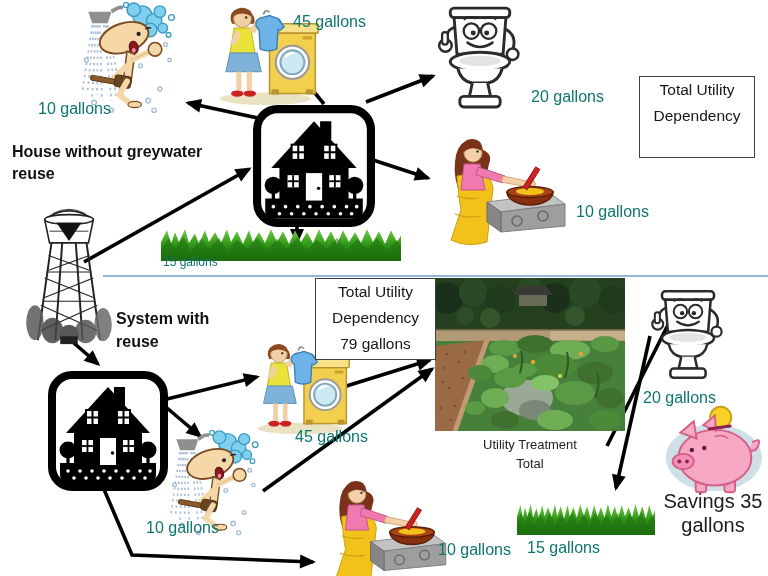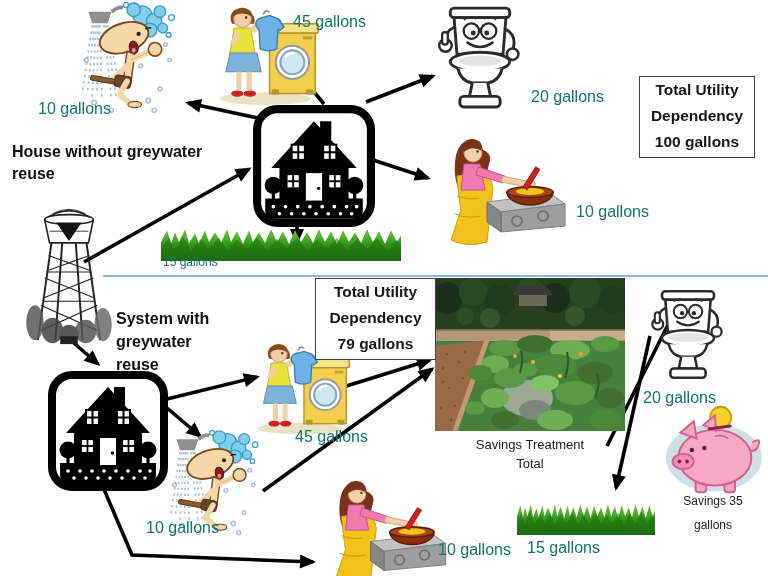--- a/index.html
+++ b/index.html
@@ -3,23 +3,23 @@
 <meta charset="utf-8">
 <style>
   html,body{margin:0;padding:0;background:#fff;}
   .stage{position:relative;width:768px;height:576px;background:#ffffff;overflow:hidden;
          font-family:"Liberation Sans",sans-serif;}
   .fig{position:absolute;}
   .label{position:absolute;font-size:16px;color:#0f766e;white-space:nowrap;}
   .label.small{font-size:12px;}
   .heading{position:absolute;font-weight:bold;color:#111;font-size:16px;text-align:left;}
   .total-box{position:absolute;border:1.6px solid #404040;background:#fff;text-align:center;
-             font-size:15.5px;line-height:26px;color:#161616;font-weight:bold;}
+             font-size:15.5px;line-height:26px;color:#161616;}
   .caption{position:absolute;text-align:center;font-size:13px;line-height:19px;color:#222;}
-  .multiline{position:absolute;text-align:center;font-size:12px;line-height:24px;color:#1c1c1c;}
+  .multiline{position:absolute;text-align:center;font-size:20px;line-height:24px;color:#1c1c1c;}
   .overlay{position:absolute;left:0;top:0;pointer-events:none;}
 </style>
 </head>
 <body>
 
 <div class="stage">
 
   <svg width="0" height="0" style="position:absolute" aria-hidden="true">
     <defs>
       <marker id="ah" markerUnits="userSpaceOnUse" markerWidth="18" markerHeight="16" refX="14" refY="8" orient="auto">
@@ -383,21 +383,20 @@
   <div class="label small" style="left:163px;top:255px">15 gallons</div>
 
   <div class="heading" style="left:12px;top:141px;width:236px;line-height:22px">
     <div>House without greywater</div>
     <div>reuse</div>
   </div>
 
   <div class="total-box" style="left:639px;top:76px;width:114px;height:80px">
     <div>Total Utility</div>
     <div>Dependency</div>
-    <div>100 gallons</div>
   </div>
 
   <svg class="fig" style="left:47px;top:371px" width="122" height="120">
       <use href="#sym-house" xlink:href="#sym-house"></use>
     </svg>
   <svg class="fig" style="left:250px;top:336px" width="106" height="102">
       <use href="#sym-laundry" xlink:href="#sym-laundry"></use>
     </svg>
   <svg class="fig" style="left:158px;top:424px" width="110" height="122">
       <use href="#sym-shower" xlink:href="#sym-shower"></use>
@@ -413,38 +412,37 @@
     </svg>
   <svg class="fig" style="left:658px;top:402px" width="108" height="96">
       <use href="#sym-piggy" xlink:href="#sym-piggy"></use>
     </svg>
   <svg class="fig" style="left:517px;top:502px" width="138" height="33">
       <use href="#sym-grass" xlink:href="#sym-grass"></use>
     </svg>
 
   <div class="heading" style="left:116px;top:307px;width:116px;line-height:23px">
     <div>System with</div>
-    <div>greywater</div>
     <div>reuse</div>
   </div>
 
   <div class="total-box" style="left:315px;top:278px;width:119px;height:80px">
     <div>Total Utility</div>
     <div>Dependency</div>
     <div>79 gallons</div>
   </div>
 
   <div class="label" style="left:295px;top:428px">45 gallons</div>
   <div class="label" style="left:146px;top:519px">10 gallons</div>
   <div class="label" style="left:438px;top:541px">10 gallons</div>
   <div class="label" style="left:643px;top:389px">20 gallons</div>
   <div class="label" style="left:527px;top:539px">15 gallons</div>
 
   <div class="caption" style="left:452px;top:435px;width:156px">
-    <div>Savings Treatment</div>
+    <div>Utility Treatment</div>
     <div>Total</div>
   </div>
 
   <div class="multiline" style="left:657px;top:489px;width:112px">
     <div>Savings 35</div>
     <div>gallons</div>
   </div>
 
 </div>
 

